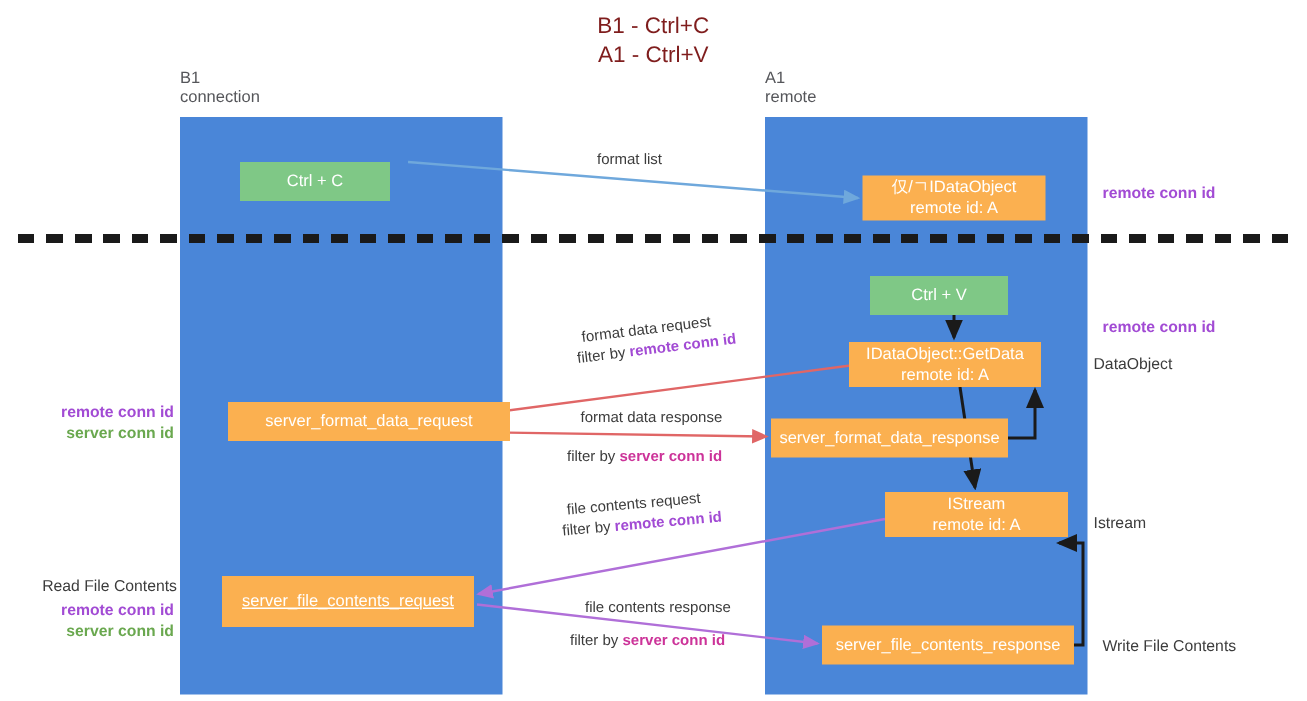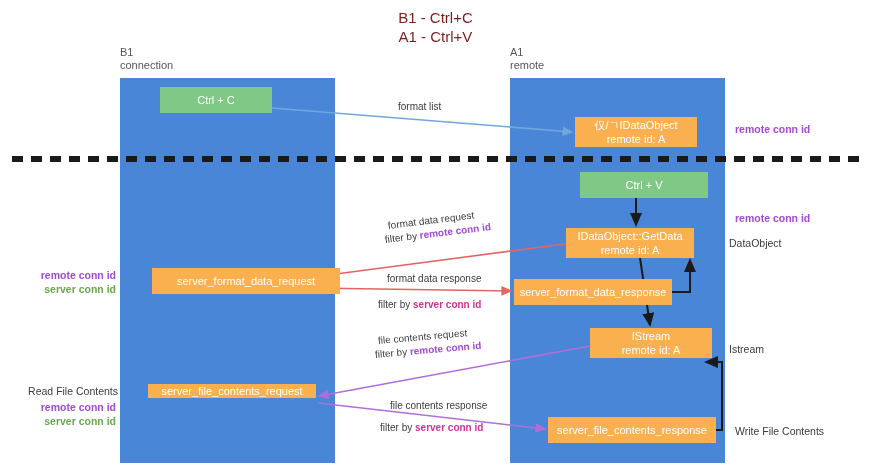--- a/index.html
+++ b/index.html
@@ -59,28 +59,28 @@
     line-height: 14px;
     text-align: center;
     padding: 2px 6px;
   }
   .box.green { background: #7fc886; }
   .box.orange { background: #fbb050; }
 
   .box .ln { display: block; white-space: nowrap; }
 
   
-  .b-ctrlc   { left: 160px; top: 87px;  width: 112px; height: 26px; }
+  .b-ctrlc   { left: 160px; top: 108px;  width: 100px; height: 26px; }
   .b-idataobj{ left: 575px; top: 117px; width: 122px; height: 30px; }
-  .b-ctrlv   { left: 580px; top: 172px; width: 128px; height: 26px; align-items: center; }
+  .b-ctrlv   { left: 580px; top: 184px; width: 92px; height: 26px; align-items: center; }
   .b-getdata { left: 566px; top: 228px; width: 128px; height: 30px; justify-content: center; }
   .b-sfdreq  { left: 152px; top: 268px; width: 188px; height: 26px; }
   .b-sfdres  { left: 514px; top: 279px; width: 158px; height: 26px; }
   .b-istream { left: 590px; top: 328px; width: 122px; height: 30px; }
-  .b-sfcreq  { left: 148px; top: 384px; width: 168px; height: 14px; }
+  .b-sfcreq  { left: 148px; top: 384px; width: 168px; height: 34px; text-decoration: underline; }
   .b-sfcres  { left: 548px; top: 417px; width: 168px; height: 26px; }
 
   
   .divider {
     position: absolute;
     left: 12px;
     top: 156px;
     width: 848px;
     height: 6px;
     background-image: repeating-linear-gradient(

